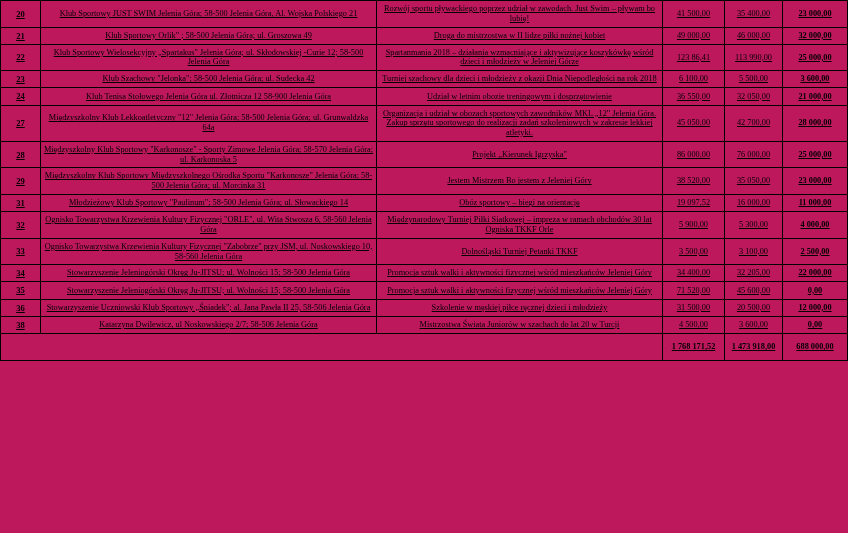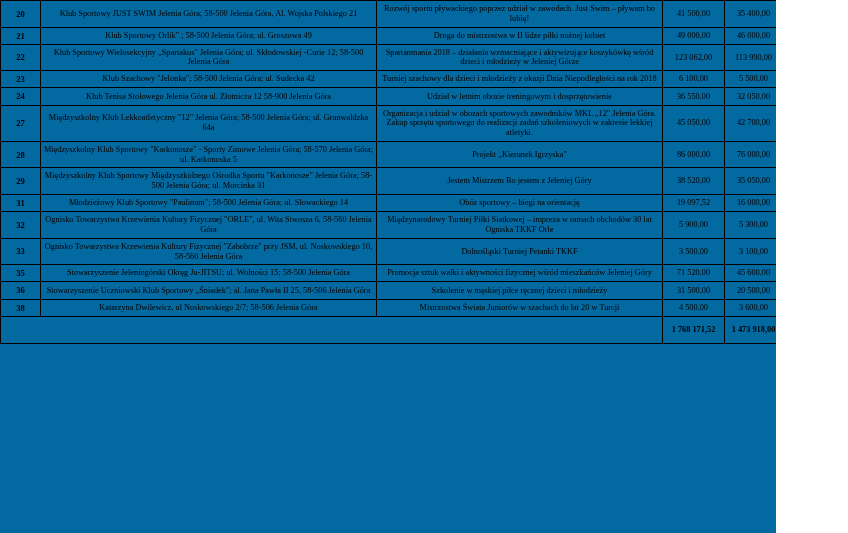--- a/index.html
+++ b/index.html
@@ -2,24 +2,25 @@
 <html><head>
 <meta charset="utf-8">
 <style>
   html, body {
     margin: 0;
     padding: 0;
     background: #ffffff;
     color: #000000;
   }
   .page {
-    width: 776px;
+    width: 848px;
     height: 533px;
     overflow: hidden;
-    background: #0369a1;
+    background: #be185d;
+    text-decoration: underline;
   }
   table.funding {
     border-collapse: collapse;
     width: 847px;
     table-layout: fixed;
     font-family: "Liberation Serif", serif;
     font-size: 8.3px;
     line-height: 1.18;
     color: #000;
   }
@@ -86,21 +87,21 @@
           <td class="name">Klub Sportowy Orlik" ; 58-500 Jelenia Góra; ul. Groszowa 49</td>
           <td class="task">Droga do mistrzostwa w II lidze piłki nożnej kobiet</td>
           <td class="amt">49 000,00</td>
           <td class="amt">46 000,00</td>
           <td class="amt granted">32 000,00</td>
         </tr>
         <tr>
           <td class="no">22</td>
           <td class="name thick">Klub Sportowy Wielosekcyjny „Spartakus" Jelenia Góra; ul. Skłodowskiej -Curie 12; 58-500 Jelenia Góra</td>
           <td class="task">Spartanmania 2018 – działania wzmacniające i aktywizujące koszykówkę wśród dzieci i młodzieży w Jeleniej Górze</td>
-          <td class="amt">123 062,00</td>
+          <td class="amt">123 86,41</td>
           <td class="amt">113 990,00</td>
           <td class="amt granted">25 000,00</td>
         </tr>
         <tr>
           <td class="no">23</td>
           <td class="name">Klub Szachowy "Jelonka"; 58-500 Jelenia Góra; ul. Sudecka 42</td>
           <td class="task">Turniej szachowy dla dzieci i młodzieży z okazji Dnia Niepodległości na rok 2018</td>
           <td class="amt">6 100,00</td>
           <td class="amt">5 500,00</td>
           <td class="amt granted">3 600,00</td>
@@ -153,20 +154,28 @@
           <td class="amt">5 300,00</td>
           <td class="amt granted">4 000,00</td>
         </tr>
         <tr>
           <td class="no">33</td>
           <td class="name">Ognisko Towarzystwa Krzewienia Kultury Fizycznej "Zabobrze" przy JSM, ul. Noskowskiego 10, 58-560 Jelenia Góra</td>
           <td class="task">Dolnośląski Turniej Petanki TKKF</td>
           <td class="amt">3 500,00</td>
           <td class="amt">3 100,00</td>
           <td class="amt granted">2 500,00</td>
+        </tr>
+        <tr>
+          <td class="no">34</td>
+          <td class="name">Stowarzyszenie Jeleniogórski Okręg Ju-JITSU; ul. Wolności 15; 58-500 Jelenia Góra</td>
+          <td class="task">Promocja sztuk walki i aktywności fizycznej wśród mieszkańców Jeleniej Góry</td>
+          <td class="amt">34 400,00</td>
+          <td class="amt">32 205,00</td>
+          <td class="amt granted">22 000,00</td>
         </tr>
         <tr>
           <td class="no">35</td>
           <td class="name">Stowarzyszenie Jeleniogórski Okręg Ju-JITSU; ul. Wolności 15; 58-500 Jelenia Góra</td>
           <td class="task">Promocja sztuk walki i aktywności fizycznej wśród mieszkańców Jeleniej Góry</td>
           <td class="amt">71 520,00</td>
           <td class="amt">45 600,00</td>
           <td class="amt granted">0,00</td>
         </tr>
         <tr>

